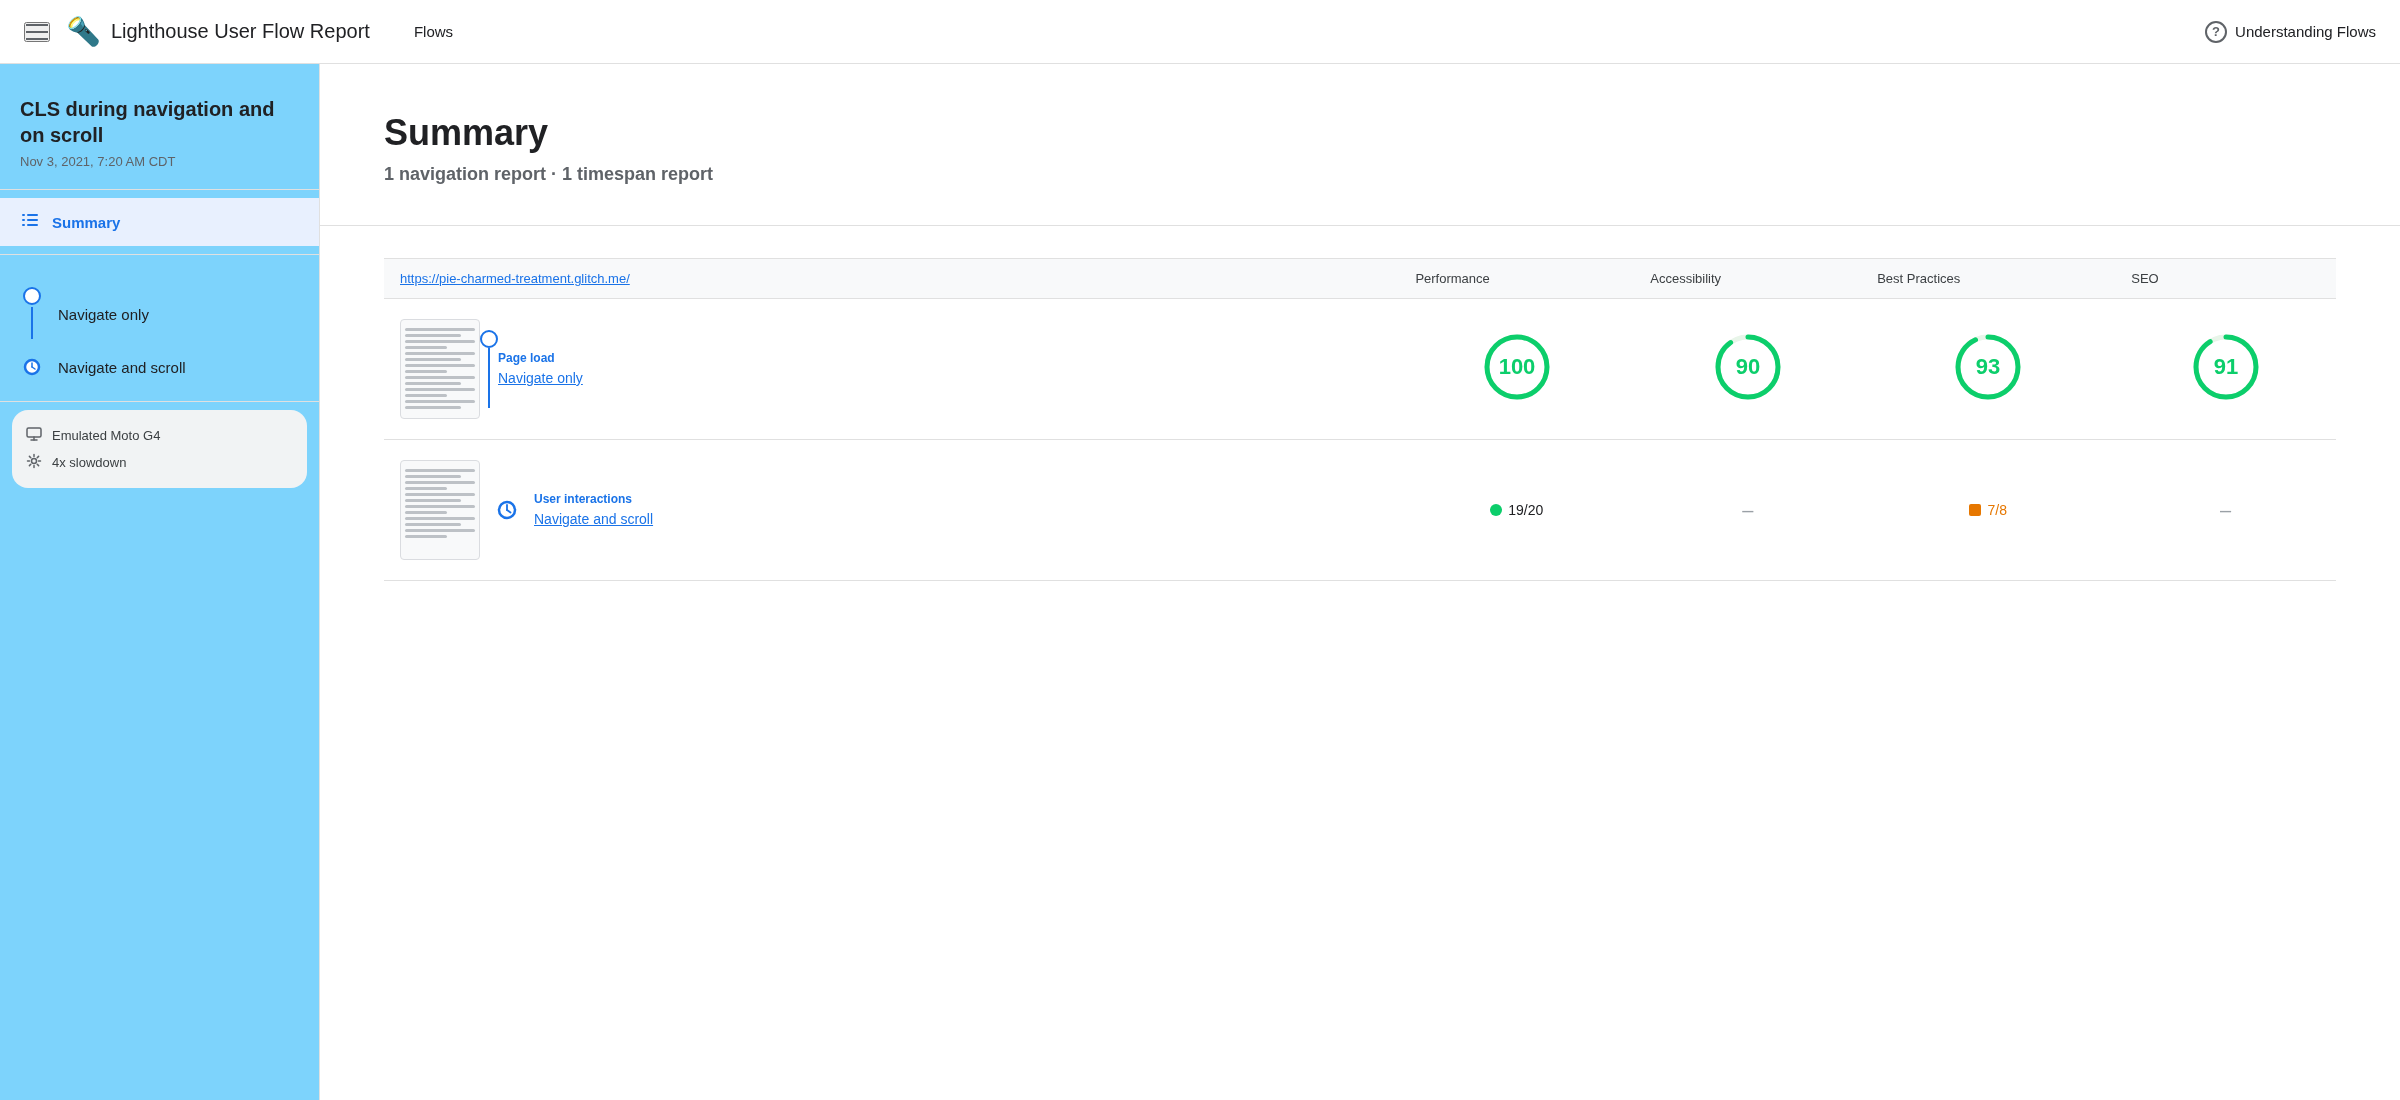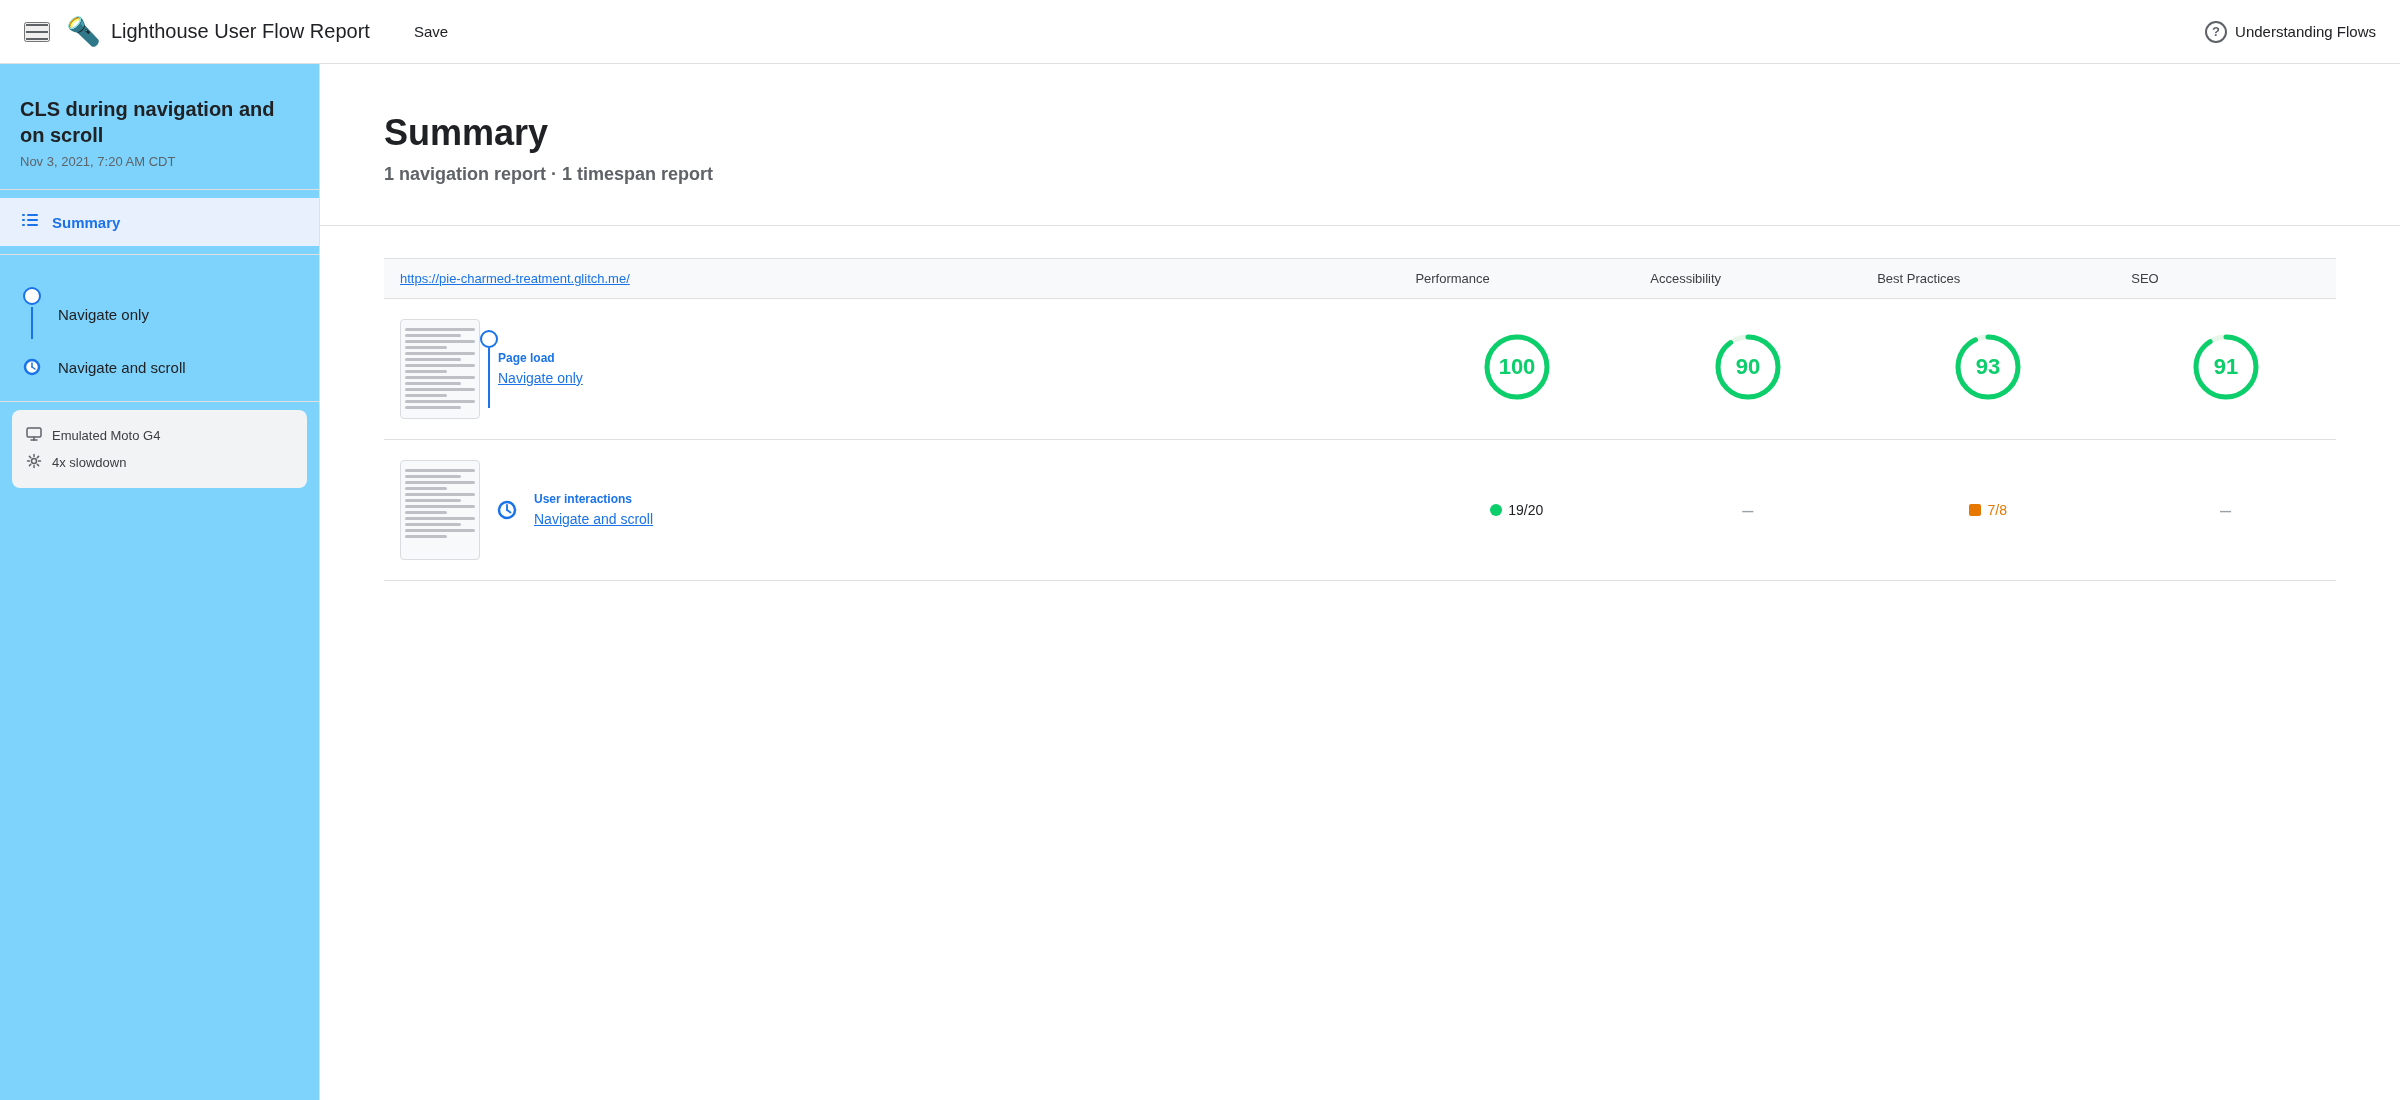--- a/index.html
+++ b/index.html
@@ -39,21 +39,21 @@
     .sidebar-divider2 { height: 1px; background: #e0e0e0; margin: 8px 0; }
 
     
     .sidebar-steps { padding: 16px 20px; position: relative; }
     .sidebar-step { display: flex; align-items: center; gap: 14px; padding: 8px 0; position: relative; }
     .step-icon-col { display: flex; flex-direction: column; align-items: center; width: 24px; }
     .step-circle { width: 18px; height: 18px; border-radius: 50%; border: 2px solid #1a73e8; background: #fff; flex-shrink: 0; }
     .step-line { width: 2px; height: 32px; background: #1a73e8; margin: 2px 0; }
     .step-label { font-size: 15px; color: #202124; }
 
-    .sidebar-env { background: #f1f3f4; margin: 8px 12px; border-radius: 8px; padding: 12px 14px; }
+    .sidebar-env { background: #f1f3f4; margin: 8px 12px; border-radius: 16px; padding: 12px 14px; }
     .sidebar-env-item { display: flex; align-items: center; gap: 10px; padding: 4px 0; font-size: 13px; color: #3c4043; }
     .env-icon { font-size: 15px; color: #5f6368; }
 
     
     .main { flex: 1; overflow-y: auto; background: #fff; }
     .summary-section { padding: 48px 64px 40px 64px; border-bottom: 1px solid #e0e0e0; }
     .summary-title { font-size: 36px; font-weight: 600; margin-bottom: 10px; }
     .summary-sub { font-size: 18px; color: #5f6368; font-weight: bold; }
 
     
@@ -100,21 +100,21 @@
 <body>
 
 <header class="header">
   <button class="header-menu-icon" aria-label="Menu">
     <span></span>
       <span></span>
       <span></span>
   </button>
   <span class="header-logo">🔦</span>
   <span class="header-title">Lighthouse User Flow Report</span>
-  <button class="header-save">Save</button>
+  <button class="header-save">Flows</button>
   <div class="header-right">
     <div class="header-help-icon">?</div>
     <span>Understanding Flows</span>
   </div>
 </header>
 
 <div class="layout">
 
   <aside class="sidebar">
     <div class="sidebar-project-title">CLS during navigation and on scroll</div>

